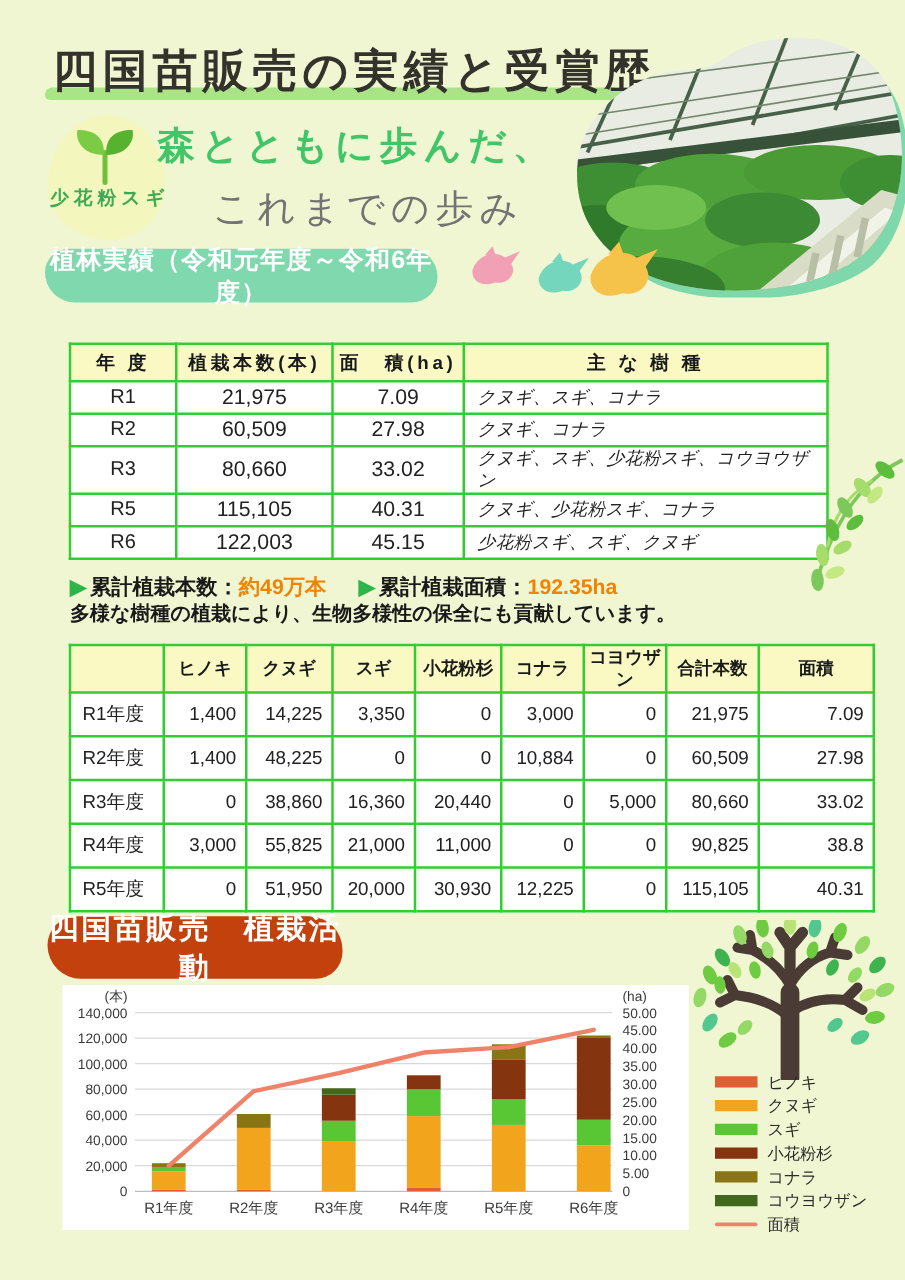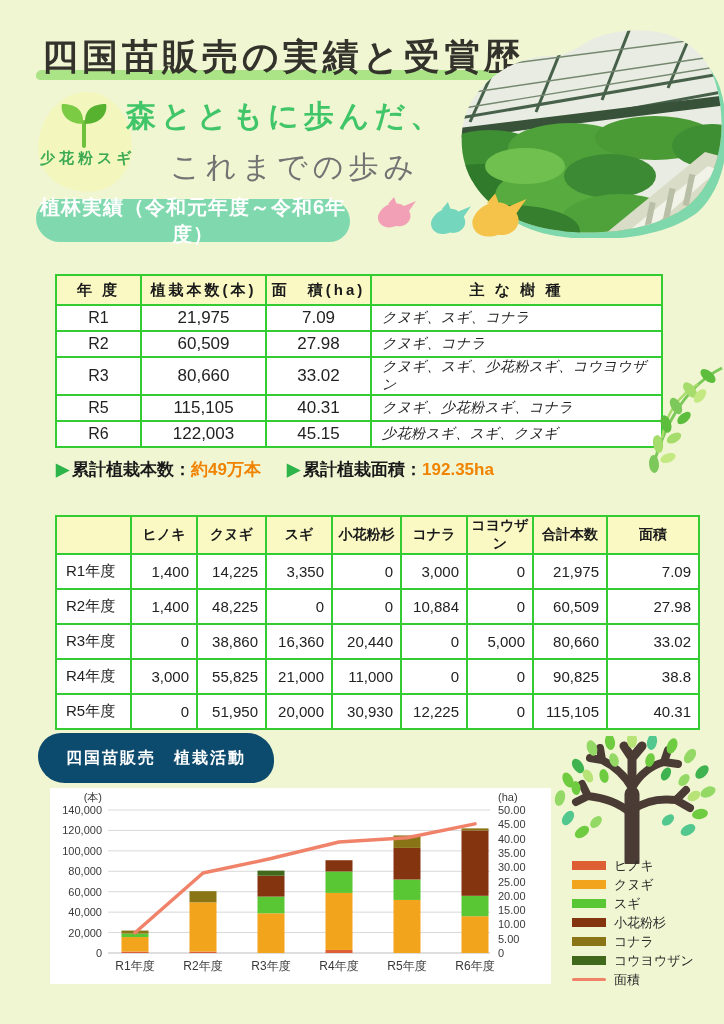--- a/index.html
+++ b/index.html
@@ -22,21 +22,21 @@
     letter-spacing:4px; color:#3BAA52; }
   .catch1 { position:absolute; left:126px; top:96px; font-size:30px; font-weight:bold;
     letter-spacing:5px; color:#40C568; }
   .catch2 { position:absolute; left:170px; top:147px; font-size:30px; font-weight:normal;
     letter-spacing:5px; color:#737373; }
   .pill { background:#80D9AE; color:#fff; font-weight:bold; text-align:center;
     display:flex; align-items:center; justify-content:center; }
   .pill-1 { position:absolute; left:36px; top:199px; width:314px; height:43px;
     border-radius:22px 26px 24px 28px; font-size:20px; letter-spacing:1px; z-index:2; }
   .pill-2 { position:absolute; left:38px; top:733px; width:236px; height:50px;
-    background:#0c4a6e; border-radius:26px 30px 24px 30px; font-size:16px; letter-spacing:2px; }
+    background:#c2410c; border-radius:26px 30px 24px 30px; font-size:24px; letter-spacing:2px; }
   .bird { position:absolute; z-index:4; }
   
   table { border-collapse:collapse; background:#fff; }
   th, td { border:2px solid #33CC33; }
   th { background:#FAF9C4; font-weight:bold; color:#1a1a1a; }
   .tbl1 { position:absolute; left:55px; top:250px; width:608px;margin-top:24px; }
   .tbl1 th { height:30px; font-size:15px; letter-spacing:3px; }
   .tbl1 td { height:26px; font-size:17px; text-align:center; }
   .tbl1 td:nth-child(1) { font-size:16px; }
   .tbl1 td:nth-child(4) { text-align:left; padding-left:10px; font-size:14px; letter-spacing:.5px;font-style:italic; }
@@ -195,20 +195,21 @@
           <td>122,003</td>
           <td>45.15</td>
           <td>少花粉スギ、スギ、クヌギ</td>
         </tr>
       </tbody>
     </table>
 
   <div class="summary">
     <span class="tri">▶</span><span>累計植栽本数：</span><span class="val">約49万本</span><span class="gap"></span><span class="tri">▶</span><span>累計植栽面積：</span><span class="val">192.35ha</span>
   </div>
+  <div class="summary-note">多様な樹種の植栽により、生物多様性の保全にも貢献しています。</div>
 
   <table class="tbl2" id="table2">
     <colgroup>
         <col style="width:75px">
         <col style="width:66px">
         <col style="width:69px">
         <col style="width:66px">
         <col style="width:69px">
         <col style="width:66px">
         <col style="width:66px">

